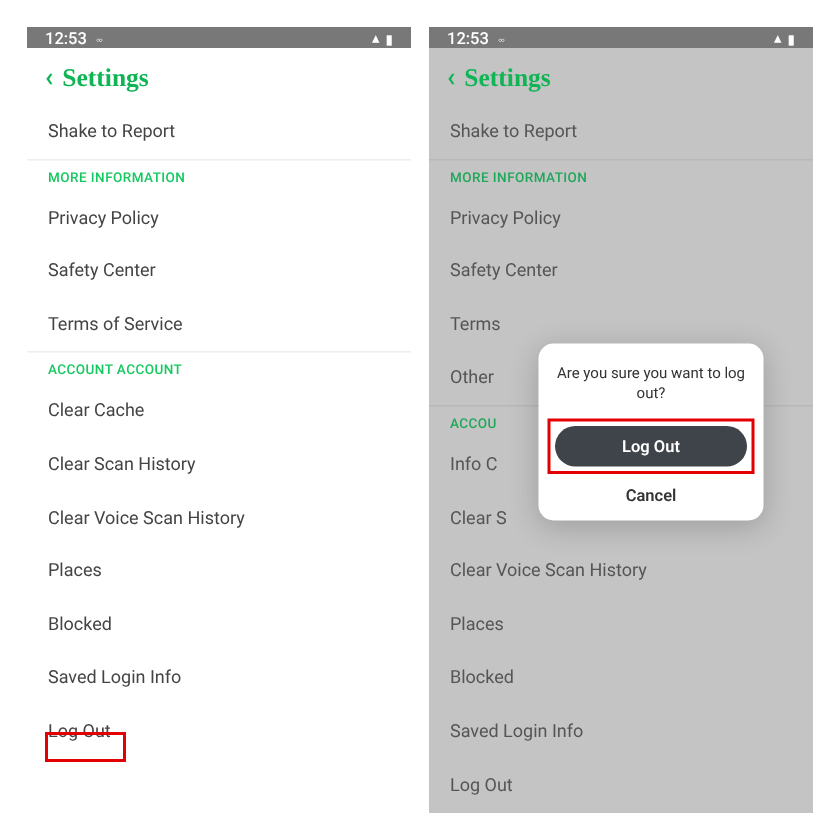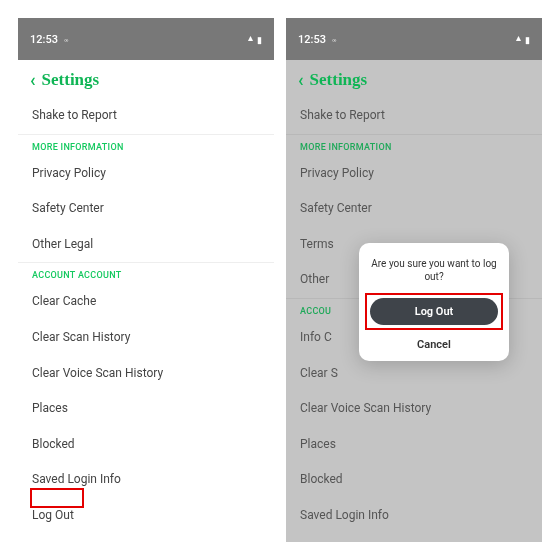--- a/index.html
+++ b/index.html
@@ -14,21 +14,21 @@
       flex: 1;
       position: relative;
       display: flex;
       flex-direction: column;
       overflow: hidden;
     }
     .phone-left { margin: 18px 6px 18px 18px; }
     .phone-right { margin: 18px 18px 18px 6px; background: #c4c4c4; }
     .status-bar {
       background: #787878;
-      height: 42px;
+      height: 14px;
       display: flex;
       align-items: center;
       justify-content: space-between;
       padding: 0 12px;
       color: #fff;
       font-size: 11px;
       font-weight: 500;
     }
     .status-left { display: flex; align-items: center; gap: 6px; }
     .status-right { display: flex; align-items: center; gap: 4px; }
@@ -164,21 +164,21 @@
   <div class="header">
     <span class="back-chevron">‹</span>
     <span class="header-title">Settings</span>
   </div>
   <div class="content">
     <div class="list-item">Shake to Report</div>
     <div class="divider"></div>
     <div class="section-header">MORE INFORMATION</div>
     <div class="list-item">Privacy Policy</div>
     <div class="list-item">Safety Center</div>
-    <div class="list-item">Other Legal</div>
+    <div class="list-item">Terms of Service</div>
     <div class="divider"></div>
     <div class="section-header">ACCOUNT ACCOUNT</div>
     <div class="list-item">Clear Cache</div>
     <div class="list-item">Clear Scan History</div>
     <div class="list-item">Clear Voice Scan History</div>
     <div class="list-item">Places</div>
     <div class="list-item">Blocked</div>
     <div class="list-item">Saved Login Info</div>
     <div class="list-item">Log Out</div>
     <div class="red-box red-box-logout"></div>

